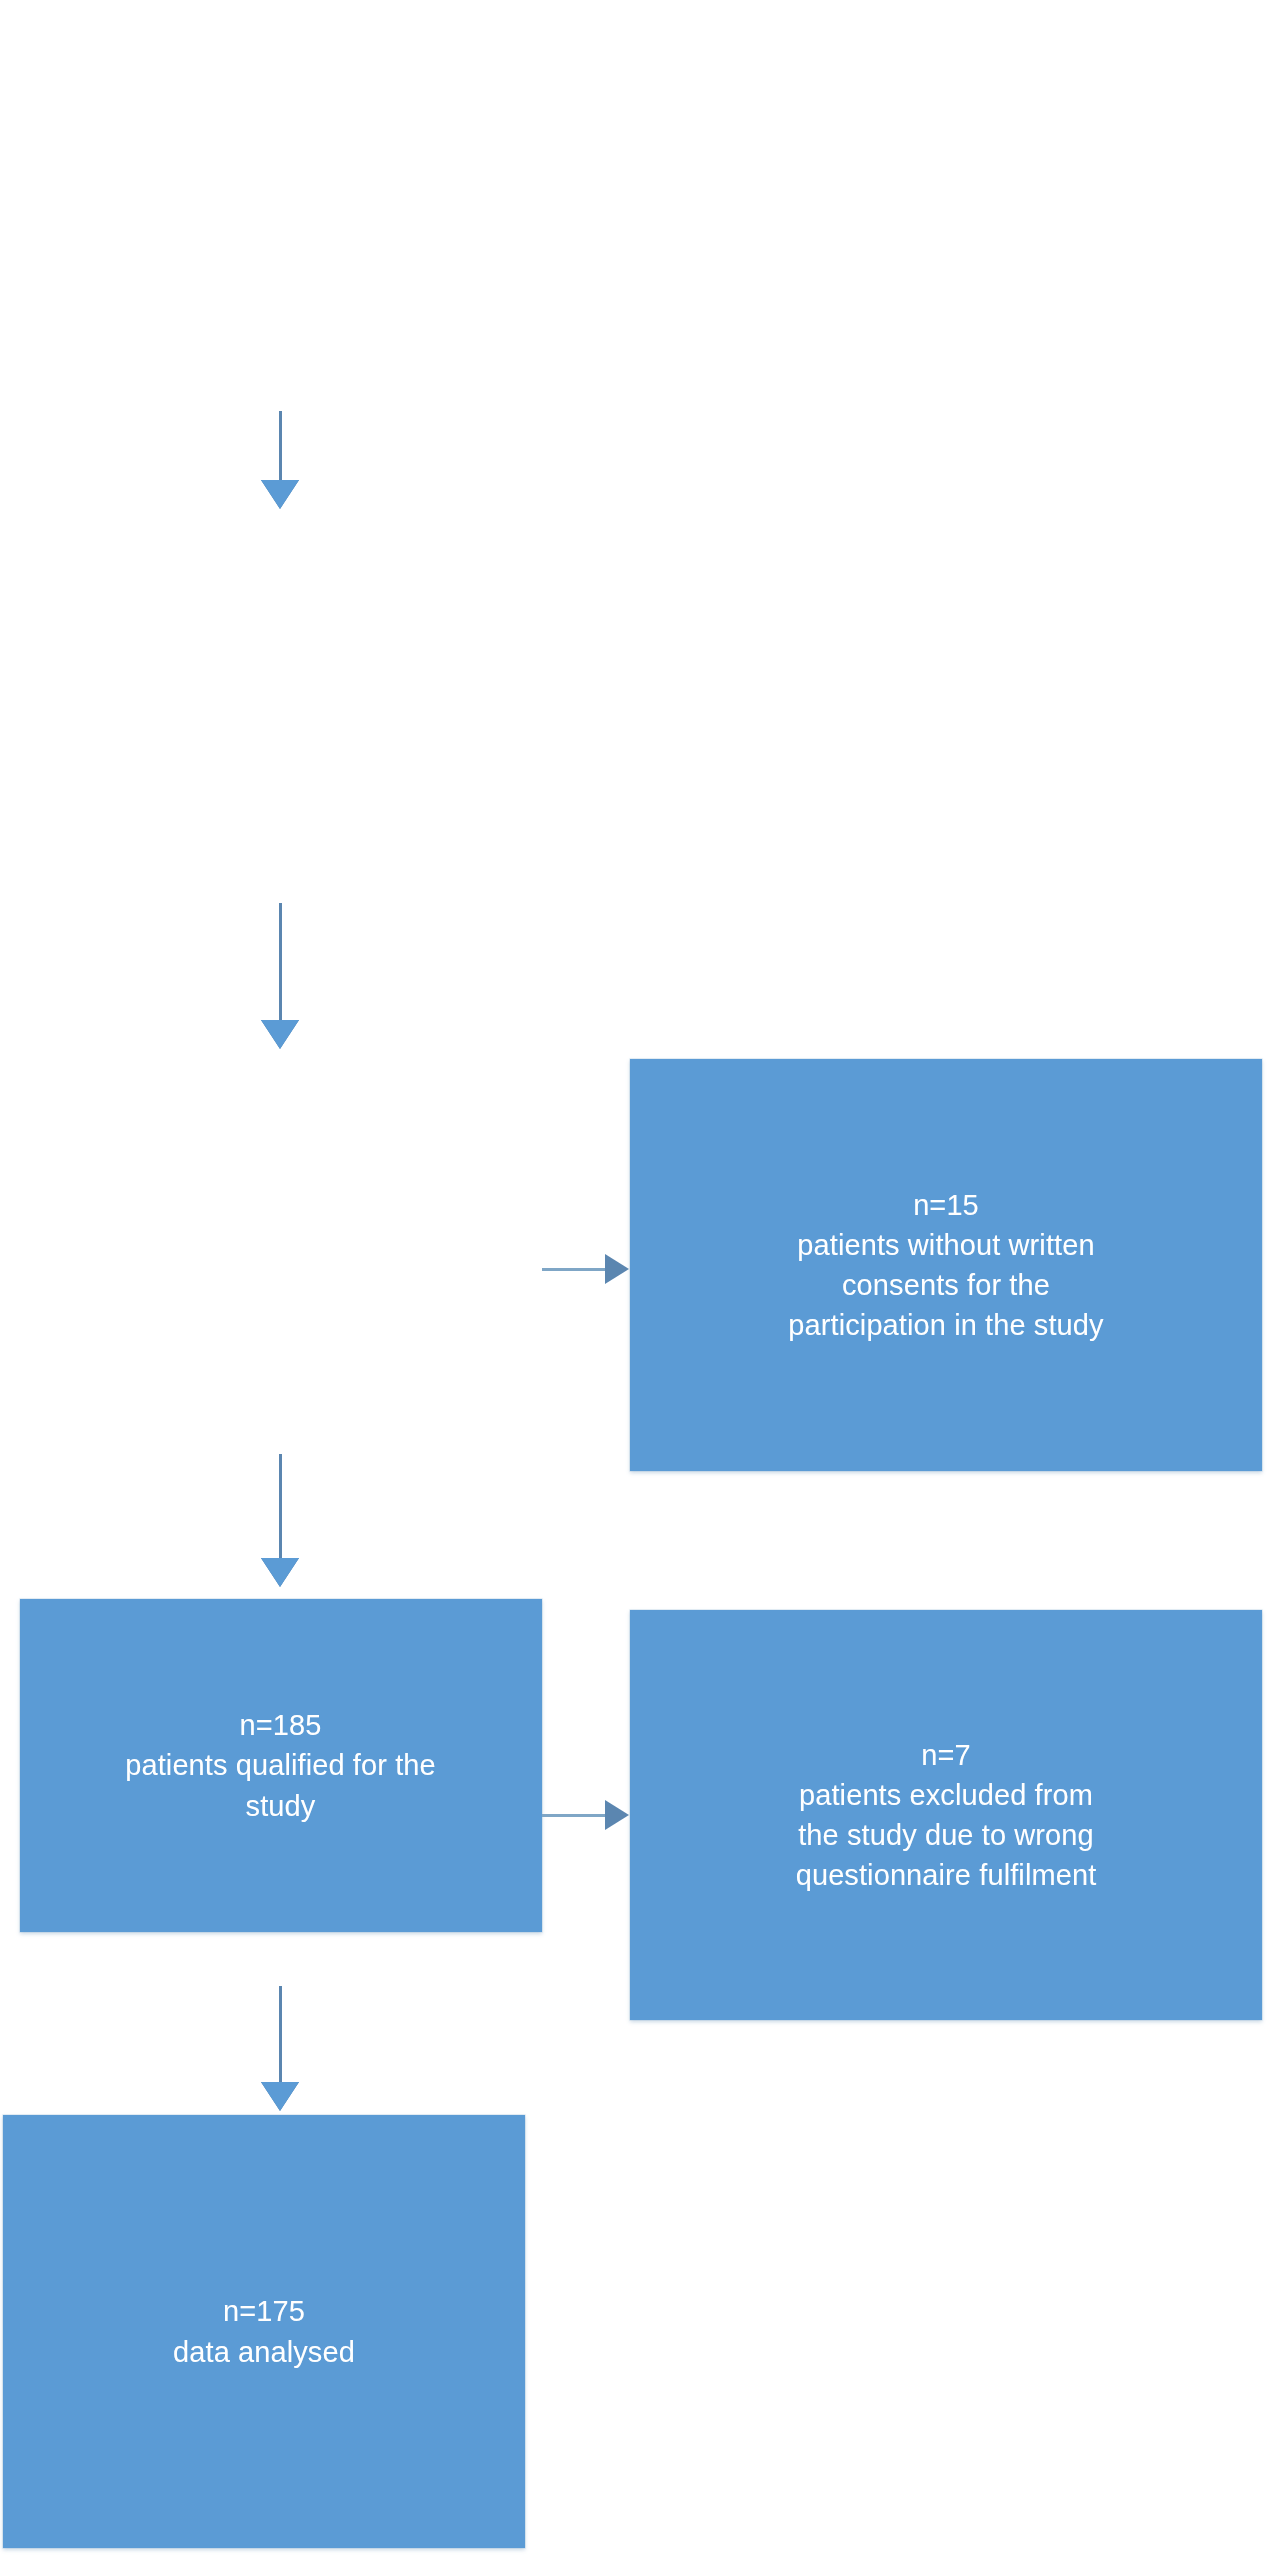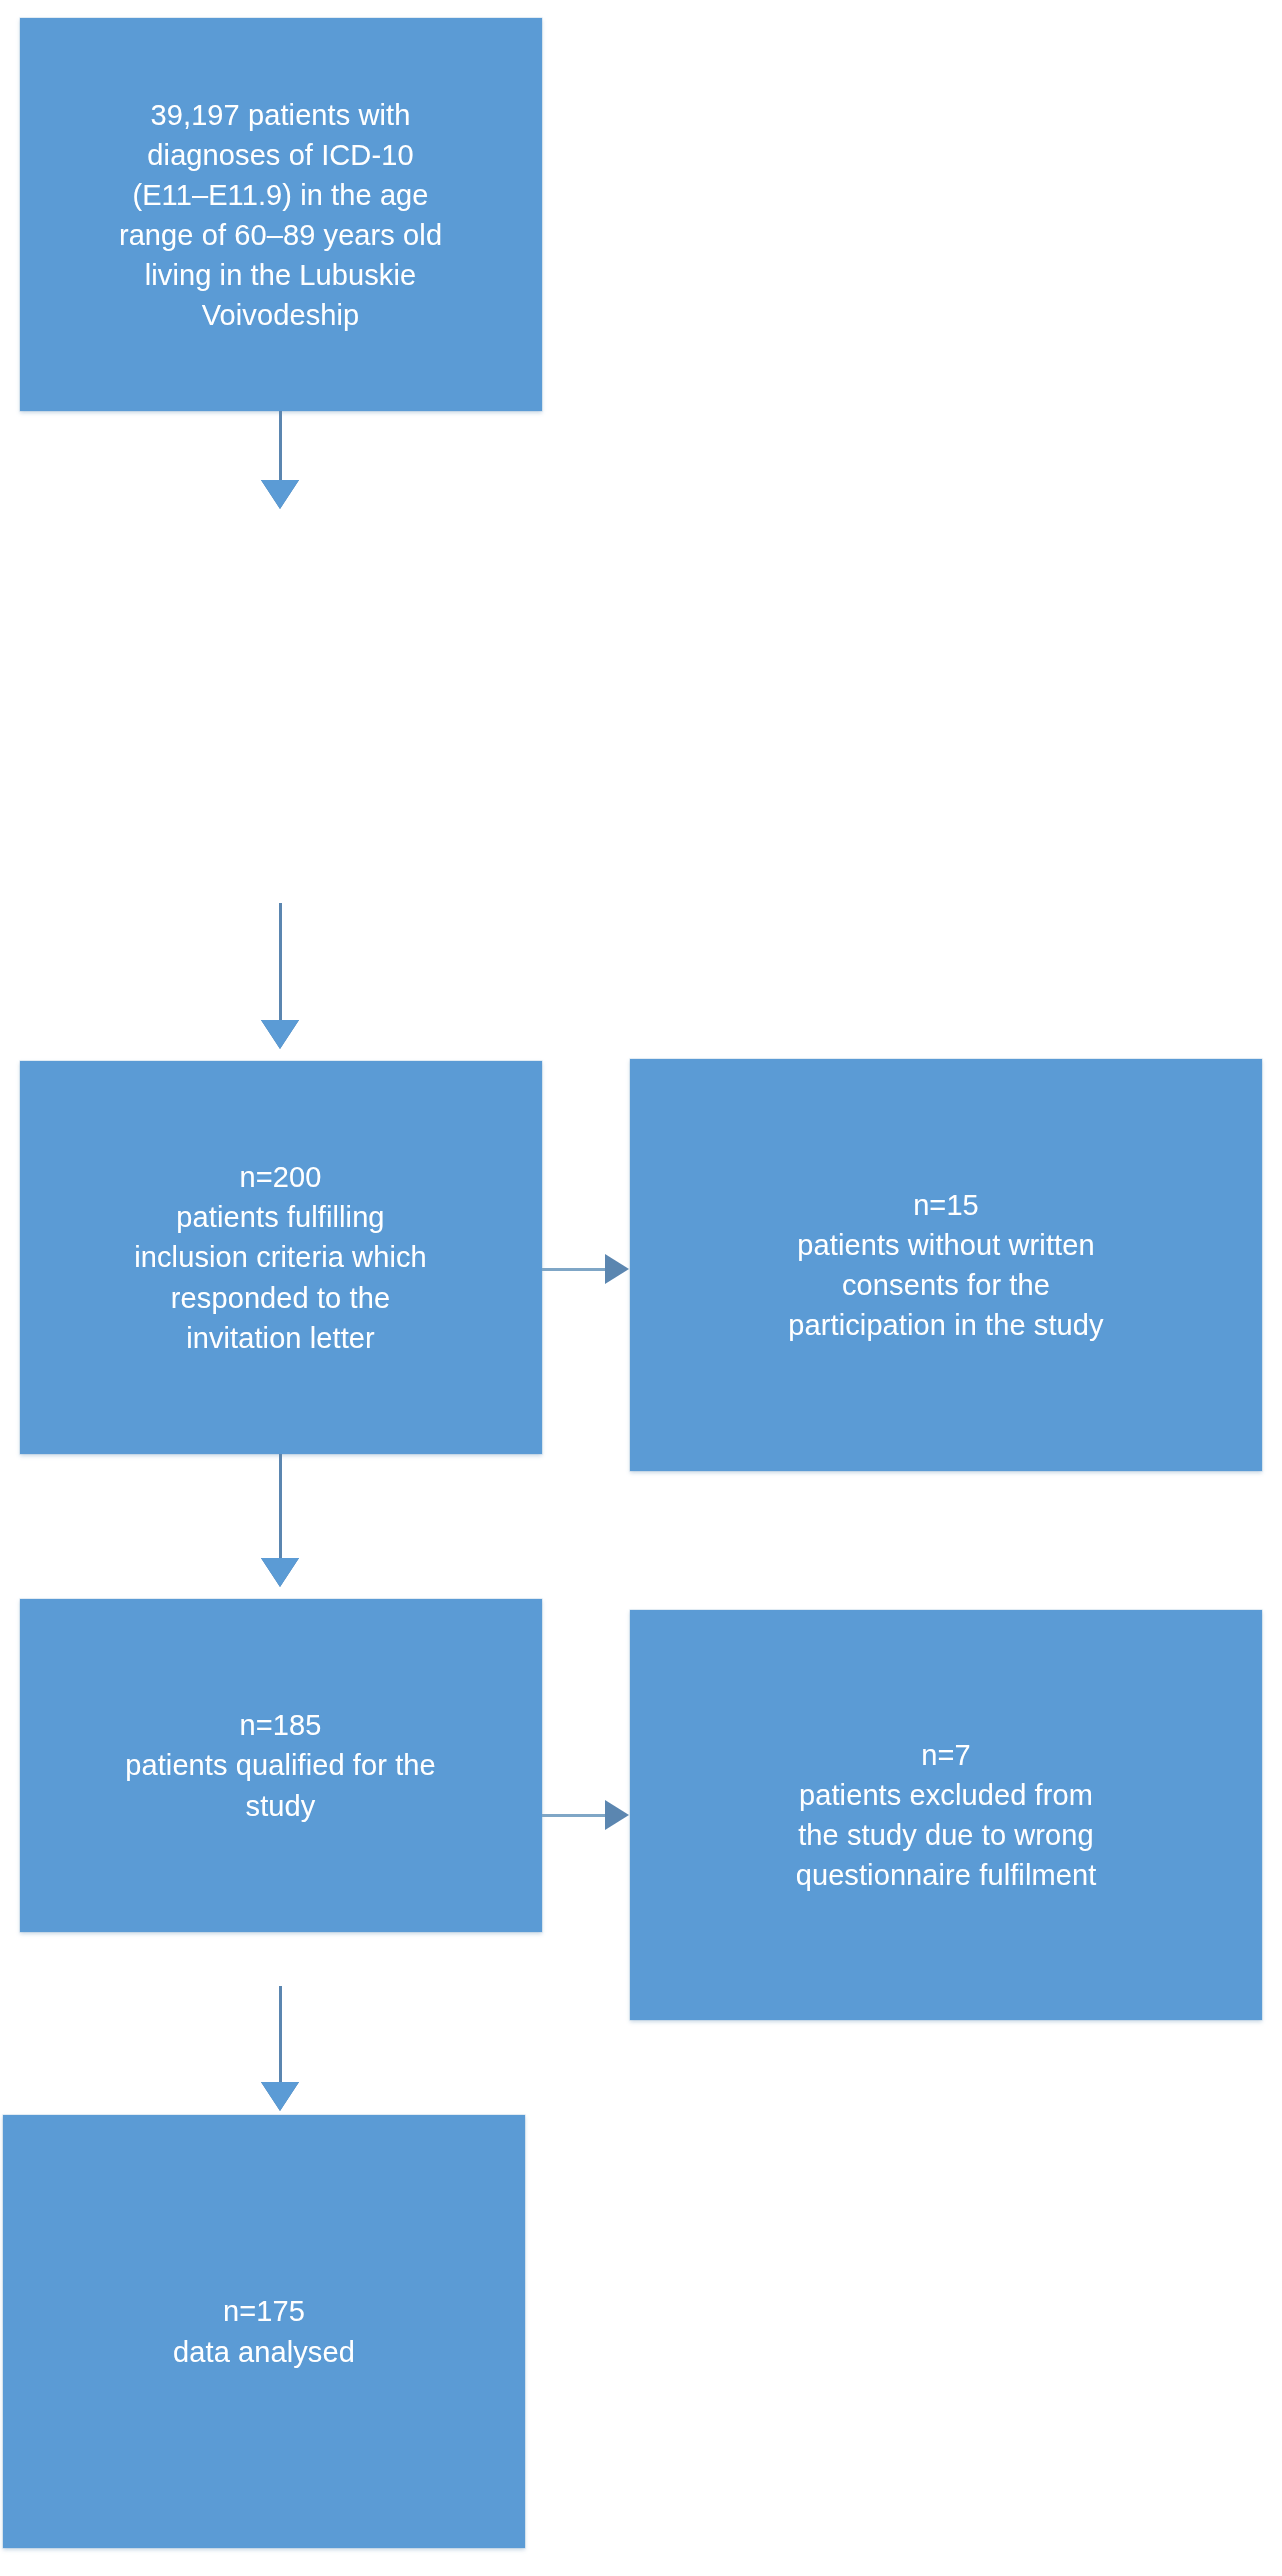--- a/index.html
+++ b/index.html
@@ -67,43 +67,28 @@
     border-top: 15.6px solid transparent;
     border-bottom: 15.6px solid transparent;
     border-left: 24.5px solid #5b86b0;
   }
 </style>
 </head>
 <body>
 
 <div id="flow-root">
 
-  <div class="flow-box" style="left:19.5px; top:18.4px; width:522px; height:393px;">
-    <span class="box-text">39,197 patients with
-diagnoses of ICD-10
-(E11–E11.9) in the age
-range of 60–89 years old
-living in the Lubuskie
-Voivodeship</span>
-  </div>
 
   <div class="v-arrow" style="left:279px; top:411px; height:72px;"></div>
   <div class="v-arrow-head" style="left:261px; top:480px;"></div>
 
 
   <div class="v-arrow" style="left:279px; top:903px; height:120px;"></div>
   <div class="v-arrow-head" style="left:261px; top:1020px;"></div>
 
-  <div class="flow-box" style="left:19.5px; top:1061px; width:522px; height:393px;">
-    <span class="box-text">n=200
-patients fulfilling
-inclusion criteria which
-responded to the
-invitation letter</span>
-  </div>
 
   <div class="h-arrow" style="left:542px; top:1268px; width:65px;"></div>
   <div class="h-arrow-head" style="left:605px; top:1254px;"></div>
 
   <div class="flow-box" style="left:630px; top:1059px; width:632px; height:412px;">
     <span class="box-text">n=15
 patients without written
 consents for the
 participation in the study</span>
   </div>

